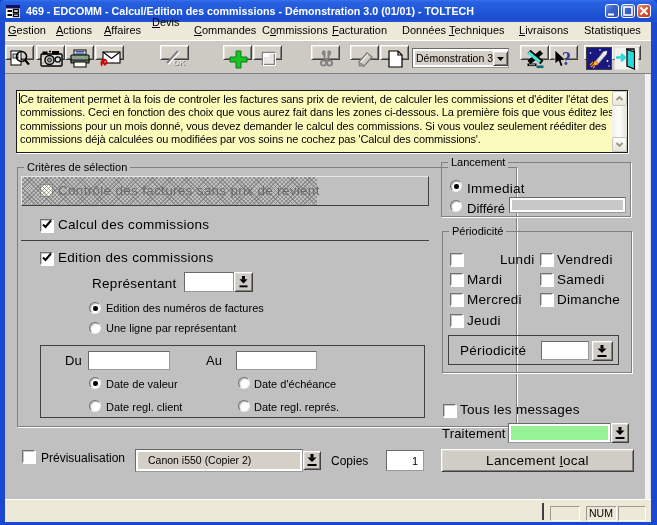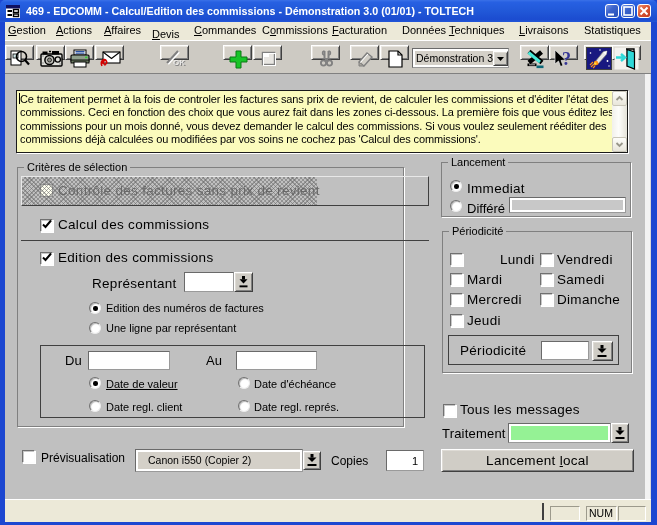--- a/index.html
+++ b/index.html
@@ -76,21 +76,21 @@
         <rect x="2" y="2" width="8" height="8" fill="none" stroke="#fff" stroke-width="1.6"></rect>
       </svg></div>
 <div class="abs tbtn" id="btn-cls"><svg width="12" height="12" viewBox="0 0 12 12">
         <path d="M2.5 2.5 L9.5 9.5 M9.5 2.5 L2.5 9.5" stroke="#fff" stroke-width="2"></path>
       </svg></div>
 
 <div class="abs" id="menubar"></div>
 <div class="mi" style="left:8px; top:24px;"><span class="u">G</span>estion</div>
 <div class="mi" style="left:56px; top:24px;"><span class="u">A</span>ctions</div>
 <div class="mi" style="left:104px; top:24px;"><span class="u">A</span>ffaires</div>
-<div class="mi" style="left:152px; top:28px;text-align:center;"><span class="u">D</span>evis</div>
+<div class="mi" style="left:152px; top:16px;text-align:center;"><span class="u">D</span>evis</div>
 <div class="mi" style="left:194px; top:24px;"><span class="u">C</span>ommandes</div>
 <div class="mi" style="left:262px; top:24px;">C<span class="u">o</span>mmissions</div>
 <div class="mi" style="left:332px; top:24px;"><span class="u">F</span>acturation</div>
 <div class="mi" style="left:402px; top:24px;">Données <span class="u">T</span>echniques</div>
 <div class="mi" style="left:519px; top:24px;"><span class="u">L</span>ivraisons</div>
 <div class="mi" style="left:584px; top:24px;">Statistiques</div>
 
 <div class="abs" id="toolbar"></div>
 
 <div class="abs tb" style="left:5px;" id="tb1">
@@ -229,21 +229,21 @@
 <div class="abs" id="ytext">Ce traitement permet à la fois de controler les factures sans prix de revient, de calculer les commissions et d'éditer l'état des<br>commissions. Ceci en fonction des choix que vous aurez fait dans les zones ci-dessous. La première fois que vous éditez les<br>commissions pour un mois donné, vous devez demander le calcul des commissions. Si vous voulez seulement rééditer des<br>commissions déjà calculées ou modifiées par vos soins ne cochez pas 'Calcul des commissions'.</div>
 <div class="abs" id="yscroll">
   <div class="yarr" style="top:0;"><svg width="13" height="13" viewBox="0 0 13 13">
           <path d="M3.5 8 L6.5 5 L9.5 8" fill="none" stroke="#98968a" stroke-width="1.8"></path>
         </svg></div>
   <div class="yarr" style="bottom:0;"><svg width="13" height="13" viewBox="0 0 13 13">
           <path d="M3.5 5 L6.5 8 L9.5 5" fill="none" stroke="#98968a" stroke-width="1.8"></path>
         </svg></div>
 </div>
 
-<div class="abs gbox" style="left:17px; top:167px; width:387px; height:260px;text-align:center;">
+<div class="abs gbox" style="left:17px; top:167px; width:500px; height:260px;text-align:center;">
   <div class="gbox-lbl">Critères de sélection</div>
 </div>
 
 <div class="abs" style="left:21px; top:176px; width:408px; height:30px; border-top:1px solid #e8e8e8; border-left:1px solid #e8e8e8; border-bottom:1px solid #404040; border-right:1px solid #404040;"></div>
 <div class="abs" style="left:40px; top:184px; width:13px; height:13px; background:#fffff0; border:1px solid #999;"></div>
 <div class="abs lg" style="left:58px; top:183px; color:#6a6a6a;">Contrôle des factures sans prix de revient</div>
 <div class="abs hatch" style="left:22px; top:177px; width:295px; height:28px;"></div>
 
 <div class="abs" style="left:21px; top:206px; width:408px; height:35px; border-bottom:1px solid #404040;"></div>
 <div class="abs cb" style="left:40px; top:219px;"></div>
@@ -269,21 +269,21 @@
 <div class="abs" style="left:106px; top:302px;">Edition des numéros de factures</div>
 <div class="abs rb" style="left:89px; top:322px;"></div>
 <div class="abs" style="left:106px; top:322px;">Une ligne par représentant</div>
 
 <div class="abs blk" style="left:40px; top:345px; width:385px; height:73px;"></div>
 <div class="abs" style="left:49px; top:353px; font-size:13px;margin-left:16px;">Du</div>
 <div class="abs sunken" style="left:88px; top:351px; width:82px; height:19px;"></div>
 <div class="abs" style="left:206px; top:353px; font-size:13px;">Au</div>
 <div class="abs sunken" style="left:236px; top:351px; width:81px; height:19px;"></div>
 <div class="abs rb sel" style="left:89px; top:377px;"></div>
-<div class="abs" style="left:106px; top:378px;text-decoration:underline;">Date de valeur</div>
+<div class="abs" style="left:106px; top:378px;">Date de valeur</div>
 <div class="abs rb" style="left:238px; top:377px;"></div>
 <div class="abs" style="left:254px; top:378px;">Date d'échéance</div>
 <div class="abs rb" style="left:89px; top:400px;"></div>
 <div class="abs" style="left:106px; top:401px;">Date regl. client</div>
 <div class="abs rb" style="left:238px; top:400px;"></div>
 <div class="abs" style="left:254px; top:401px;">Date regl. représ.</div>
 
 <div class="abs gbox" style="left:441px; top:162px; width:190px; height:55px;">
   <div class="gbox-lbl">Lancement</div>
 </div>

